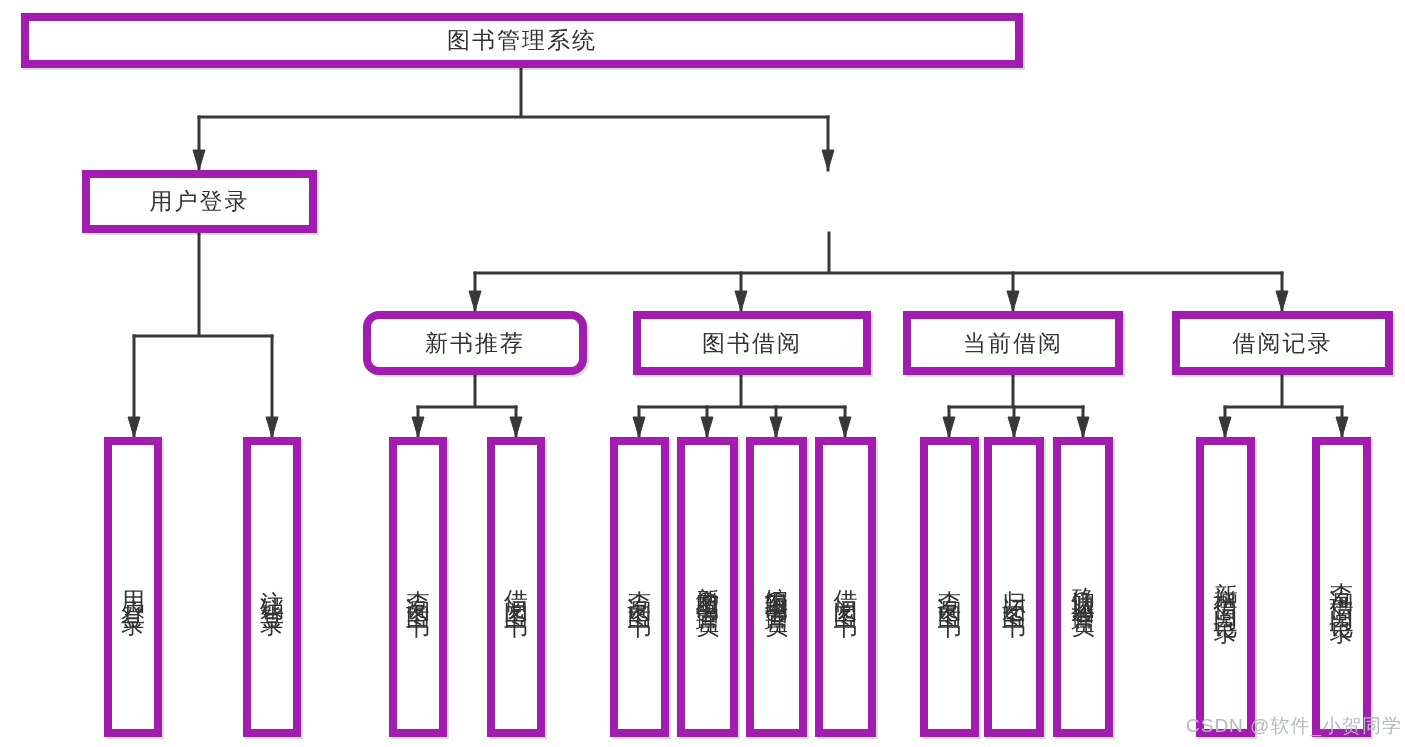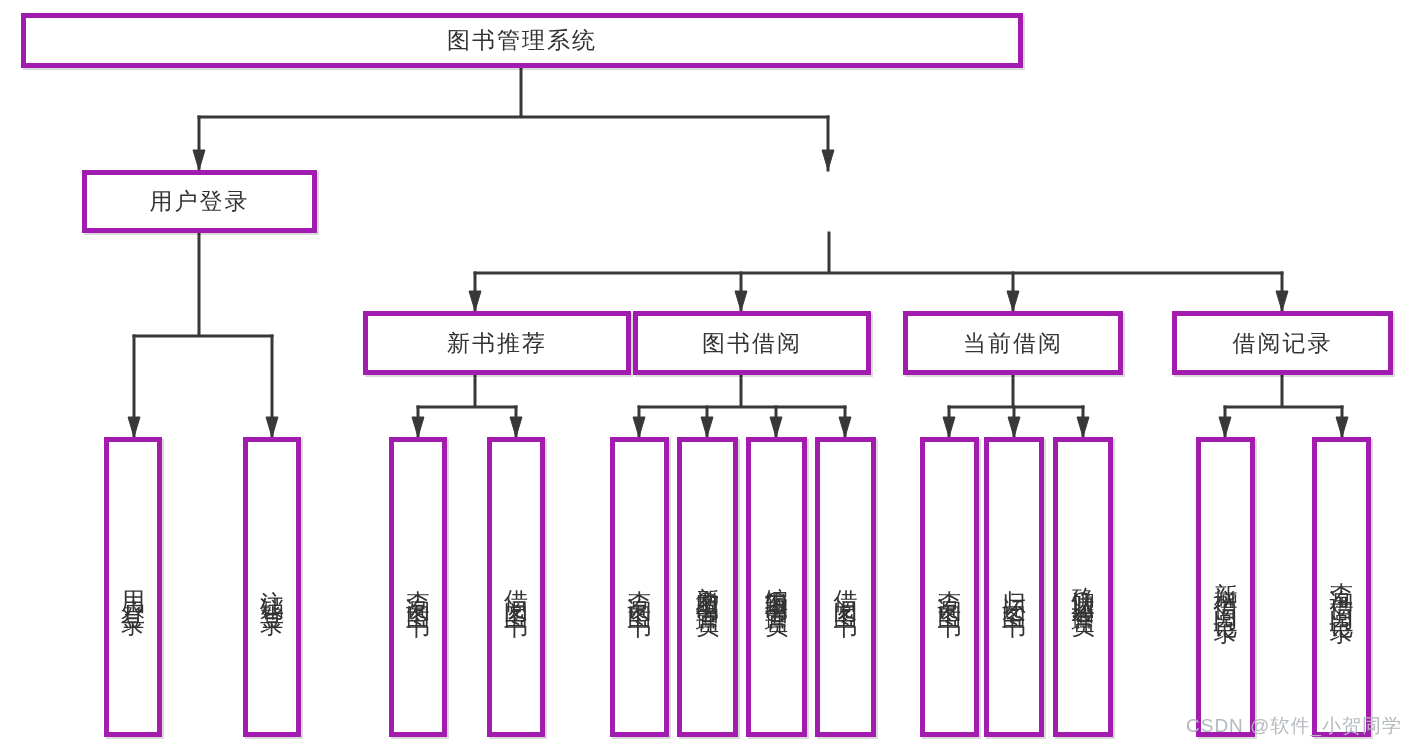--- a/index.html
+++ b/index.html
@@ -8,21 +8,21 @@
     width: 1405px;
     height: 747px;
     background: #ffffff;
     font-family: "Liberation Sans", "DejaVu Sans", sans-serif;
     overflow: hidden;
   }
   svg.wires { position: absolute; left: 0; top: 0; z-index: 1; }
   .node {
     position: absolute;
     box-sizing: border-box;
-    border: 5px solid #a21caf;
+    border: 8px solid #a21caf;
     background: #ffffff;
     display: flex;
     align-items: center;
     justify-content: center;
     z-index: 2;
     box-shadow: 2px 2px 0 rgba(0,0,0,0.14);
   }
   .node .lbl {
     color: #333333;
     font-size: 23px;
@@ -107,21 +107,21 @@
   </svg>
 
   <div class="node" style="left:21px; top:13px; width:1002px; height:55px;">
     <span class="lbl">图书管理系统</span>
   </div>
 
   <div class="node" style="left:82px; top:170px; width:235px; height:63px;">
     <span class="lbl">用户登录</span>
   </div>
 
-  <div class="node" style="left:363px; top:311px; width:268px; height:64px;">
+  <div class="node" style="left:363px; top:311px; width:224px; height:64px;border-radius:16px;">
     <span class="lbl">新书推荐</span>
   </div>
   <div class="node" style="left:633px; top:311px; width:238px; height:64px;">
     <span class="lbl">图书借阅</span>
   </div>
   <div class="node" style="left:903px; top:311px; width:220px; height:64px;">
     <span class="lbl">当前借阅</span>
   </div>
   <div class="node" style="left:1172px; top:311px; width:221px; height:64px;">
     <span class="lbl">借阅记录</span>

